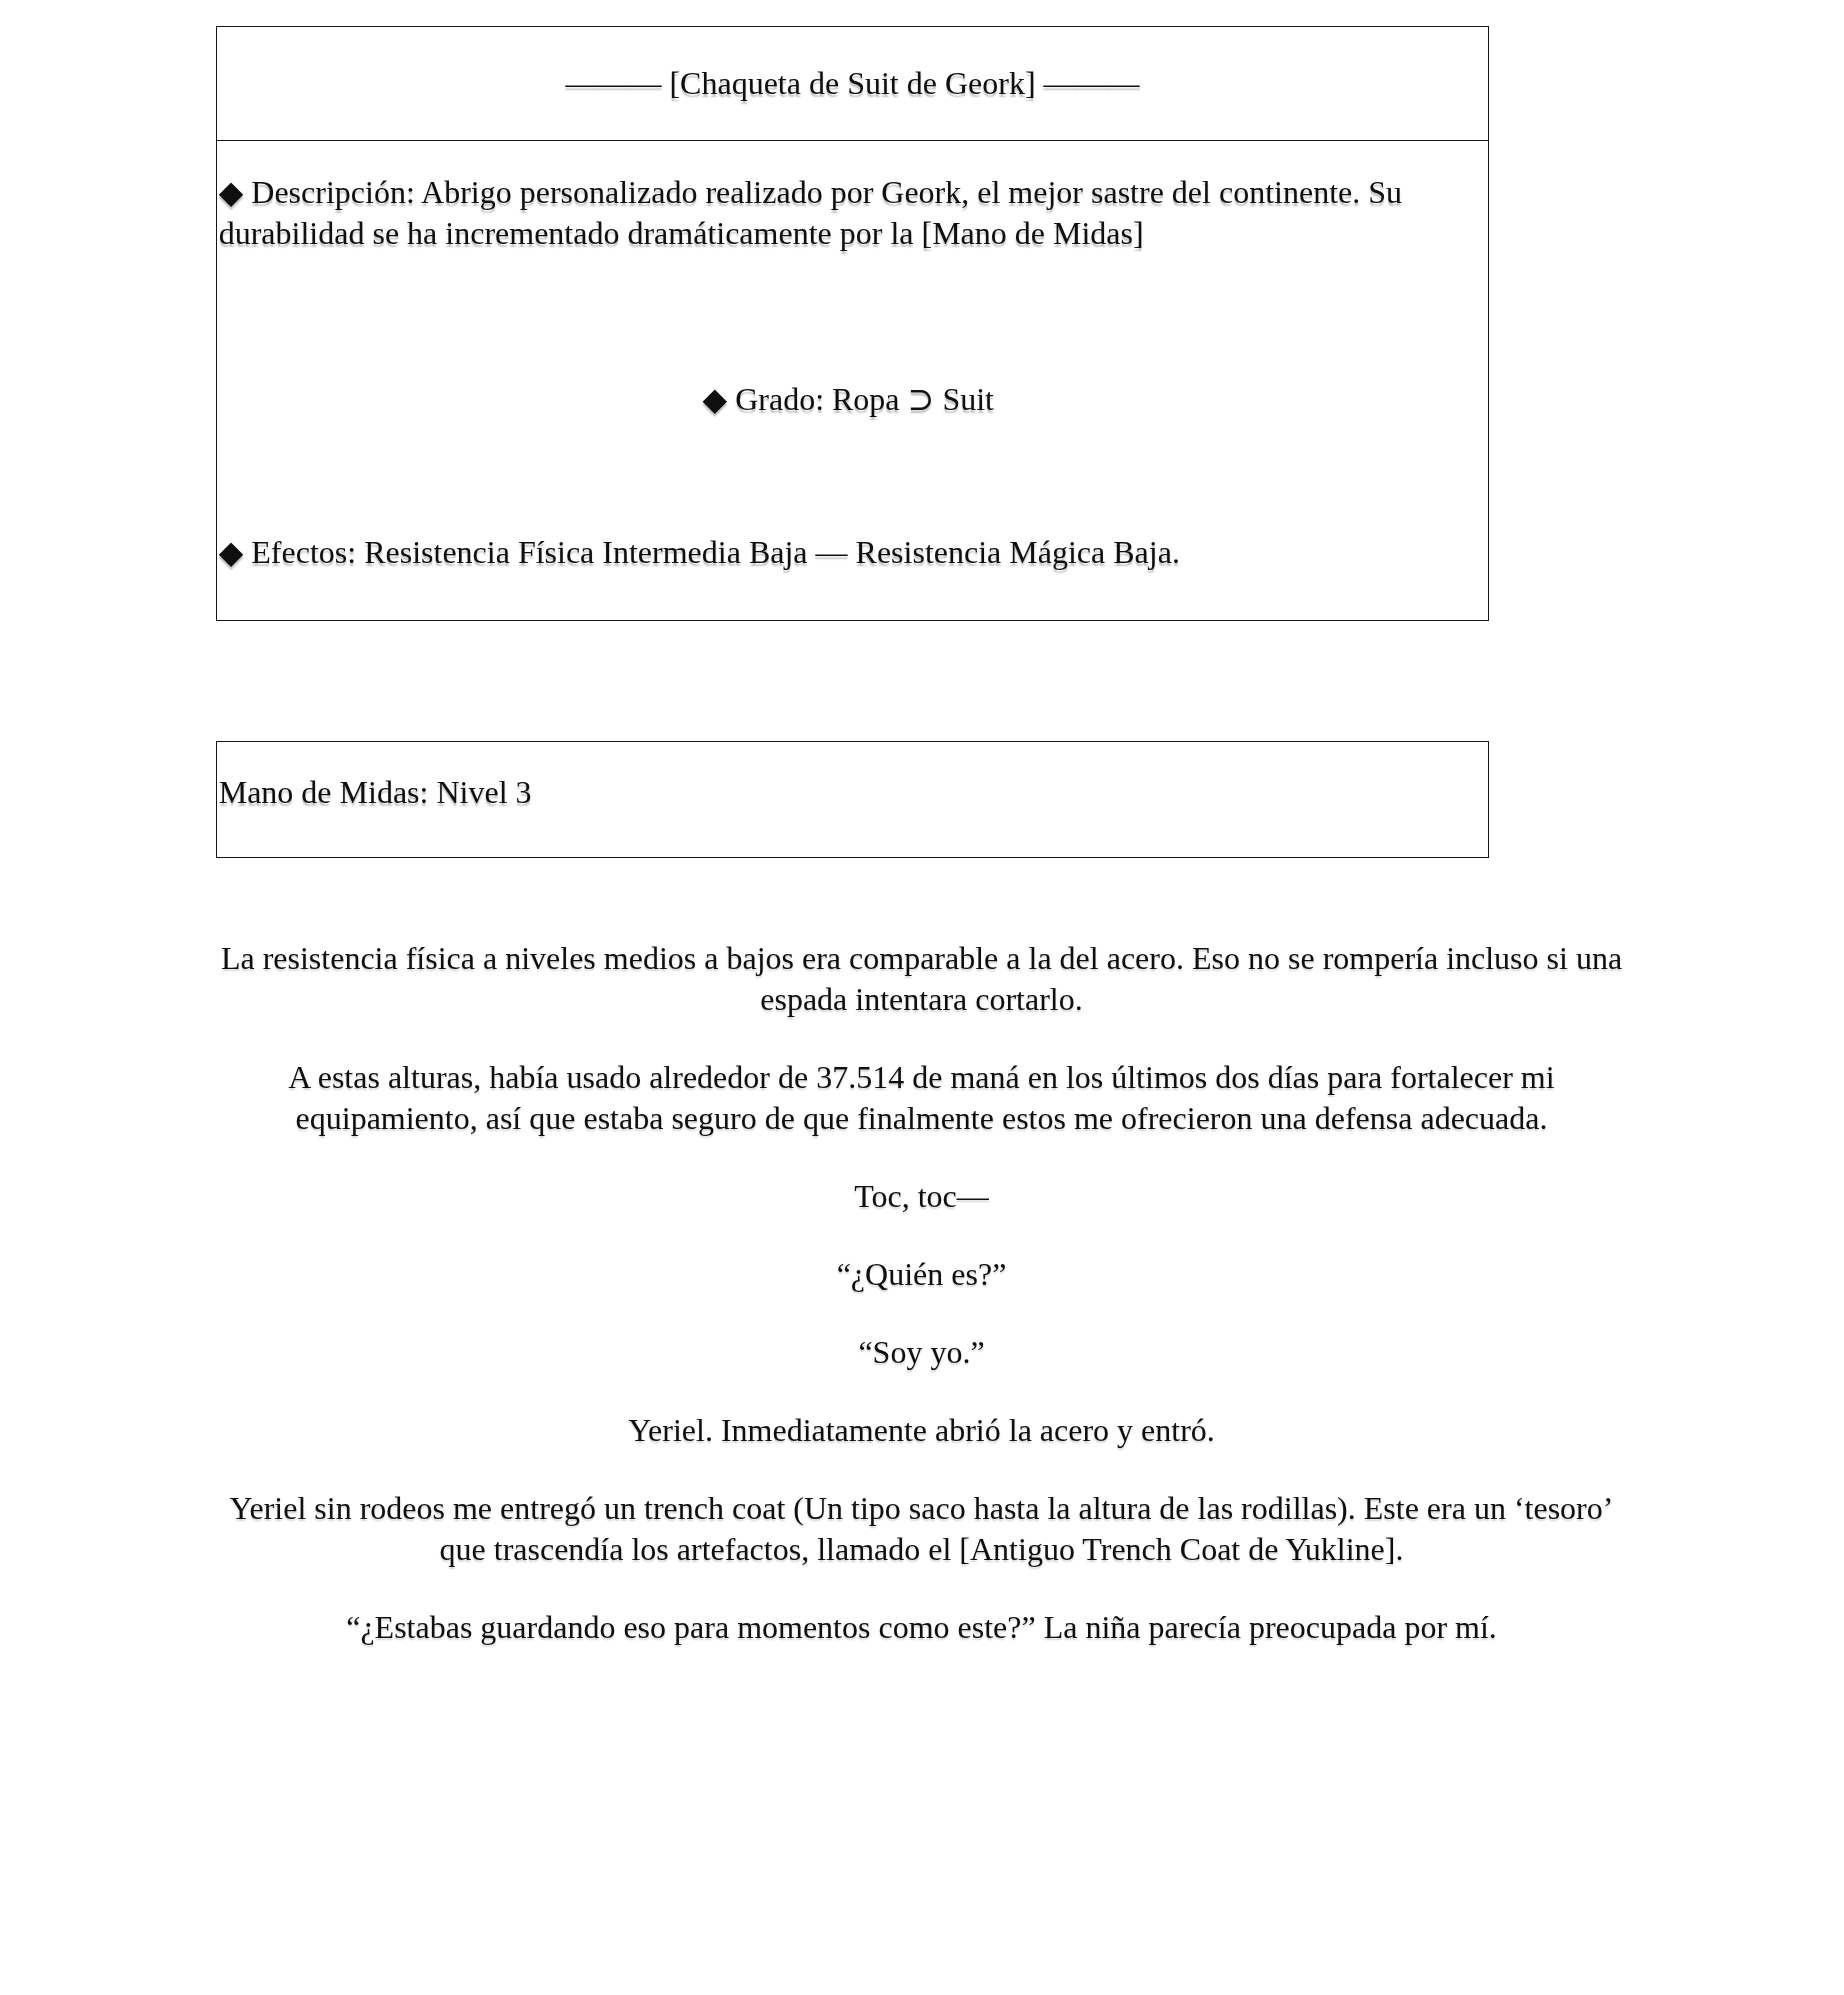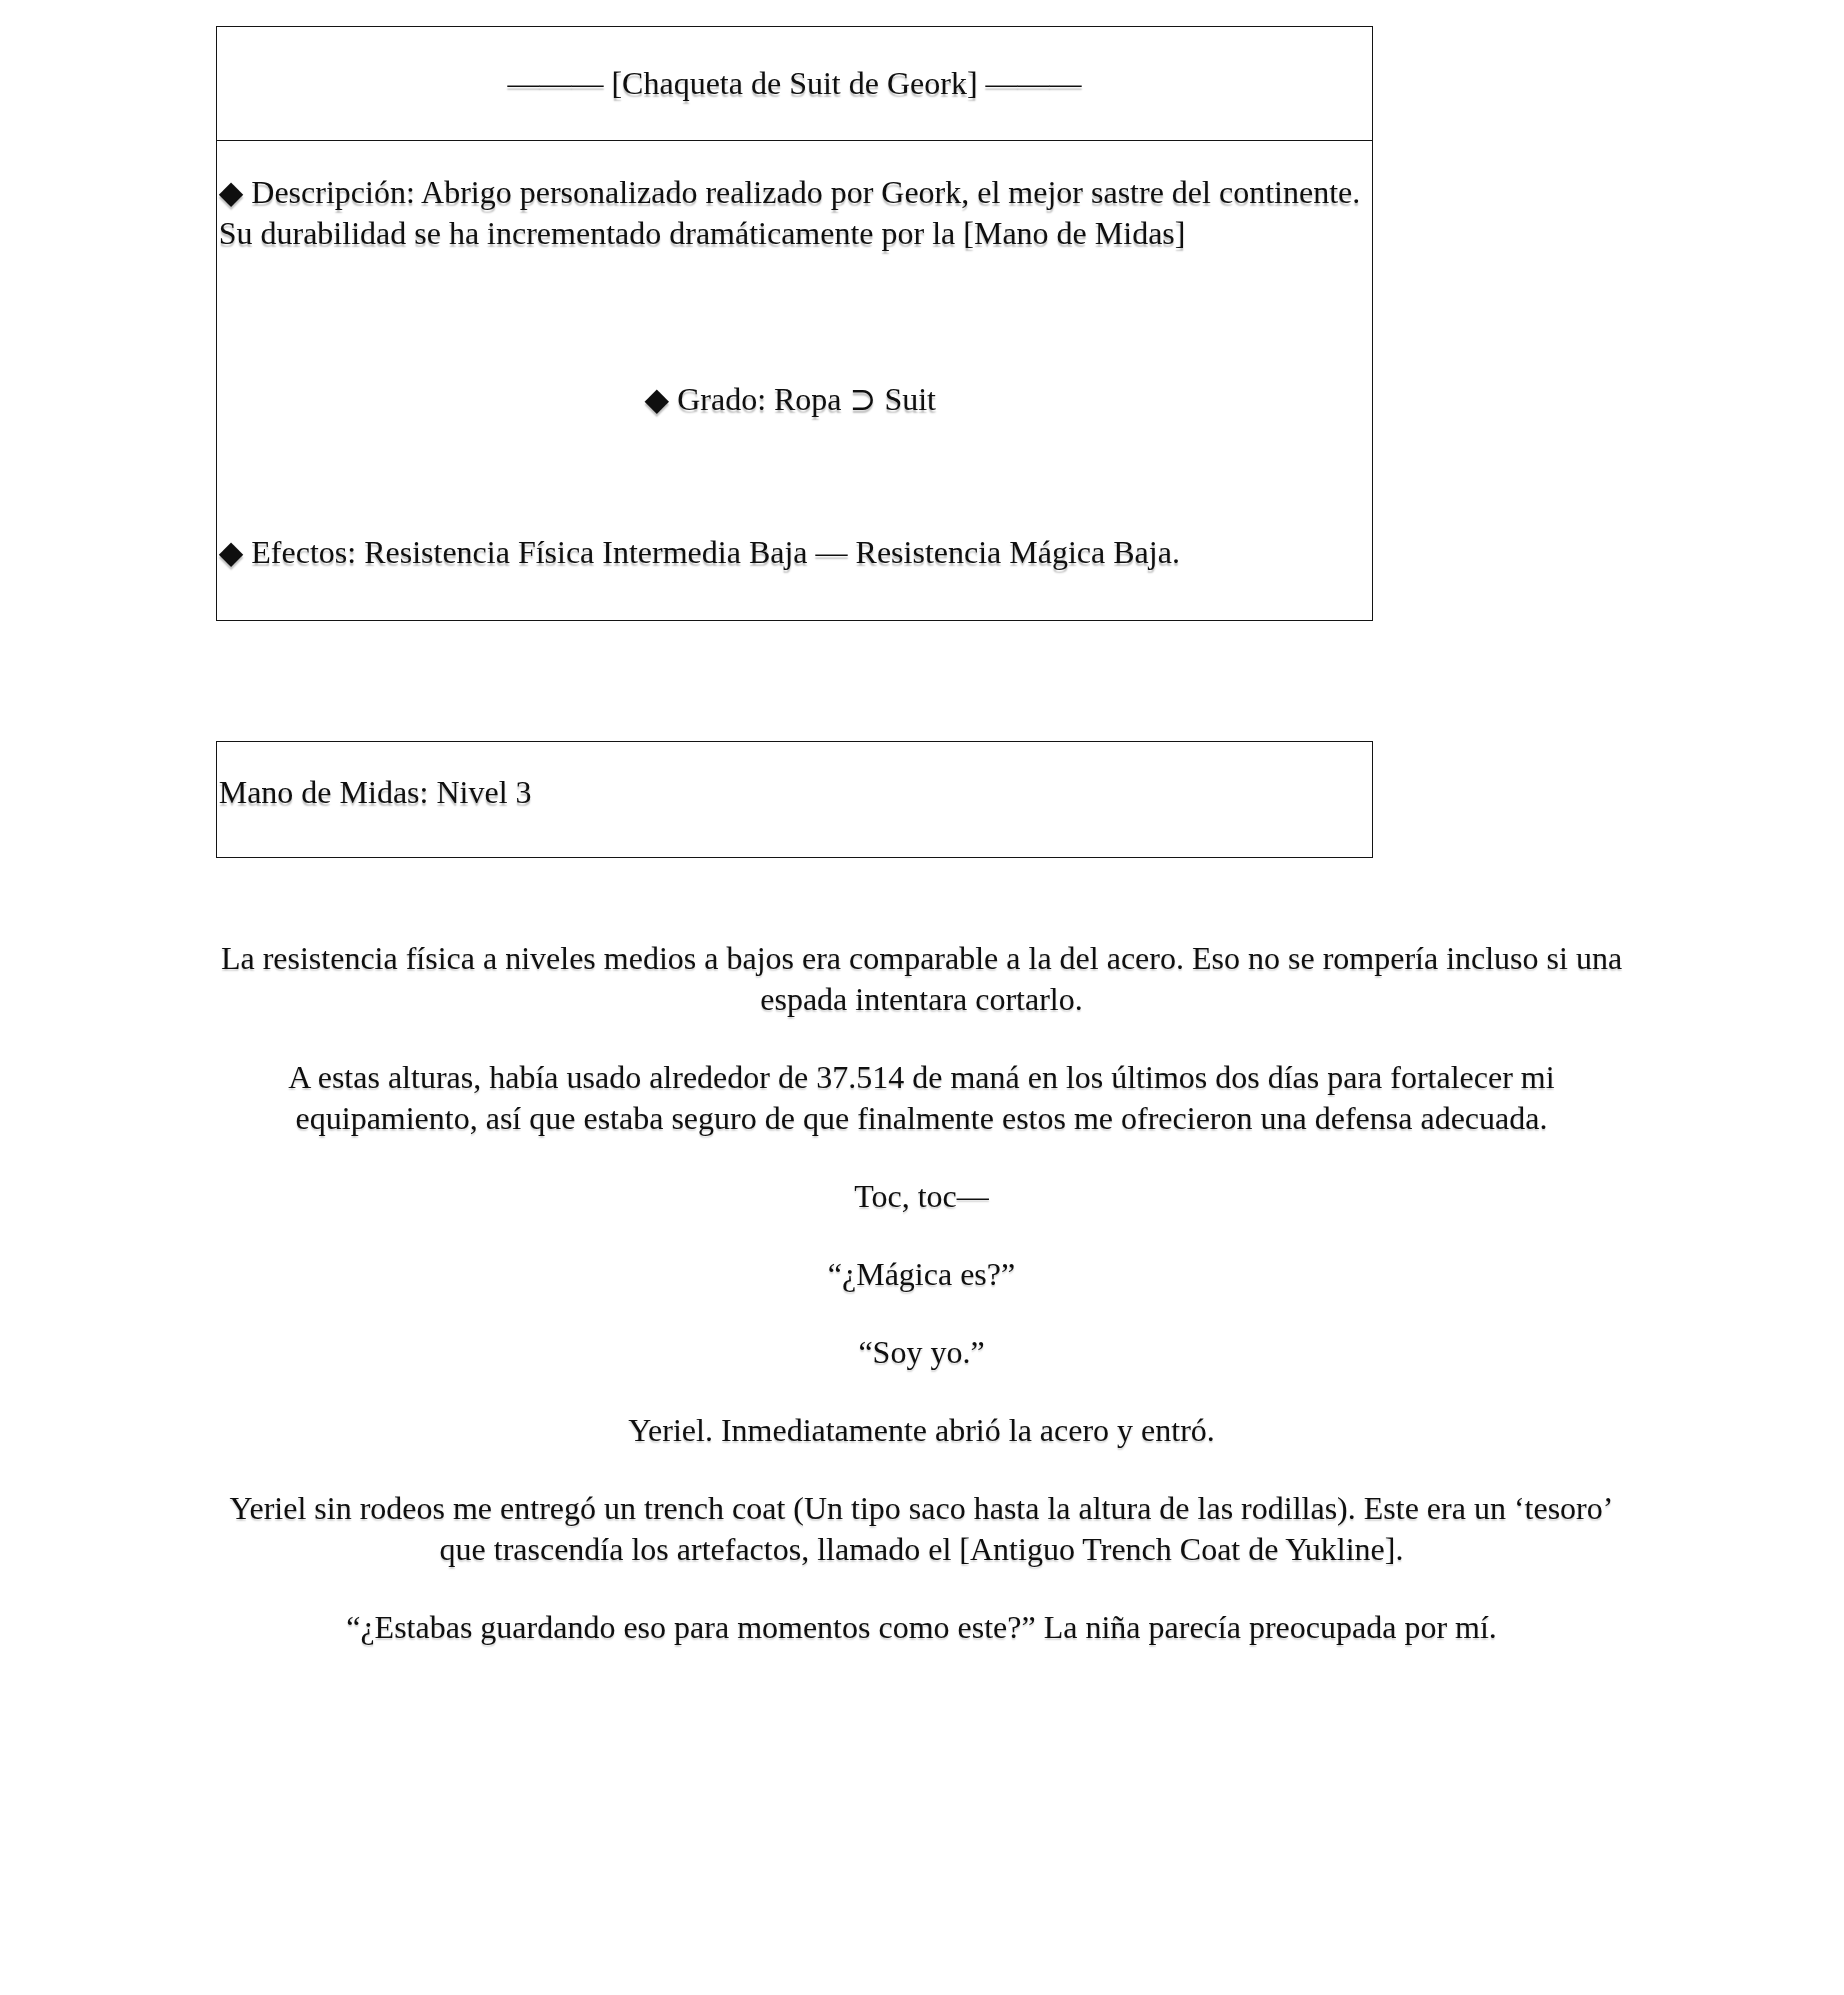--- a/index.html
+++ b/index.html
@@ -18,21 +18,21 @@
     -webkit-font-smoothing: antialiased;
   }
   .page {
     padding: 26px 217px 0 216px;
   }
   p { margin: 0; }
 
   
   .itembox, .skillbox {
     box-sizing: border-box;
-    width: 1157px;
+    width: 1273px;
     border: 1.7px solid #141414;
     background: #ffffff;
   }
   .itembox { margin-bottom: 120px; }
   .itembox-header {
     border-bottom: 1.7px solid #141414;
     text-align: center;
     padding: 36px 8.5px;
     text-shadow: 0 2.5px 1.7px rgba(0,0,0,0.25);
     white-space: nowrap;
@@ -74,21 +74,21 @@
   </div>
 
   <div class="skillbox">
     <p>Mano de Midas: Nivel 3</p>
   </div>
 
   <div class="story">
     <p>La resistencia física a niveles medios a bajos era comparable a la del acero. Eso no se rompería incluso si una espada intentara cortarlo.</p>
     <p>A estas alturas, había usado alrededor de 37.514 de maná en los últimos dos días para fortalecer mi equipamiento, así que estaba seguro de que finalmente estos me ofrecieron una defensa adecuada.</p>
     <p>Toc, toc—</p>
-    <p>“¿Mágica es?”</p>
+    <p>“¿Quién es?”</p>
     <p>“Soy yo.”</p>
     <p>Yeriel. Inmediatamente abrió la acero y entró.</p>
     <p>Yeriel sin rodeos me entregó un trench coat (Un tipo saco hasta la altura de las rodillas). Este era un ‘tesoro’ que trascendía los artefactos, llamado el [Antiguo Trench Coat de Yukline].</p>
     <p>“¿Estabas guardando eso para momentos como este?” La niña parecía preocupada por mí.</p>
   </div>
 
 </div>
 
 
 </body></html>

